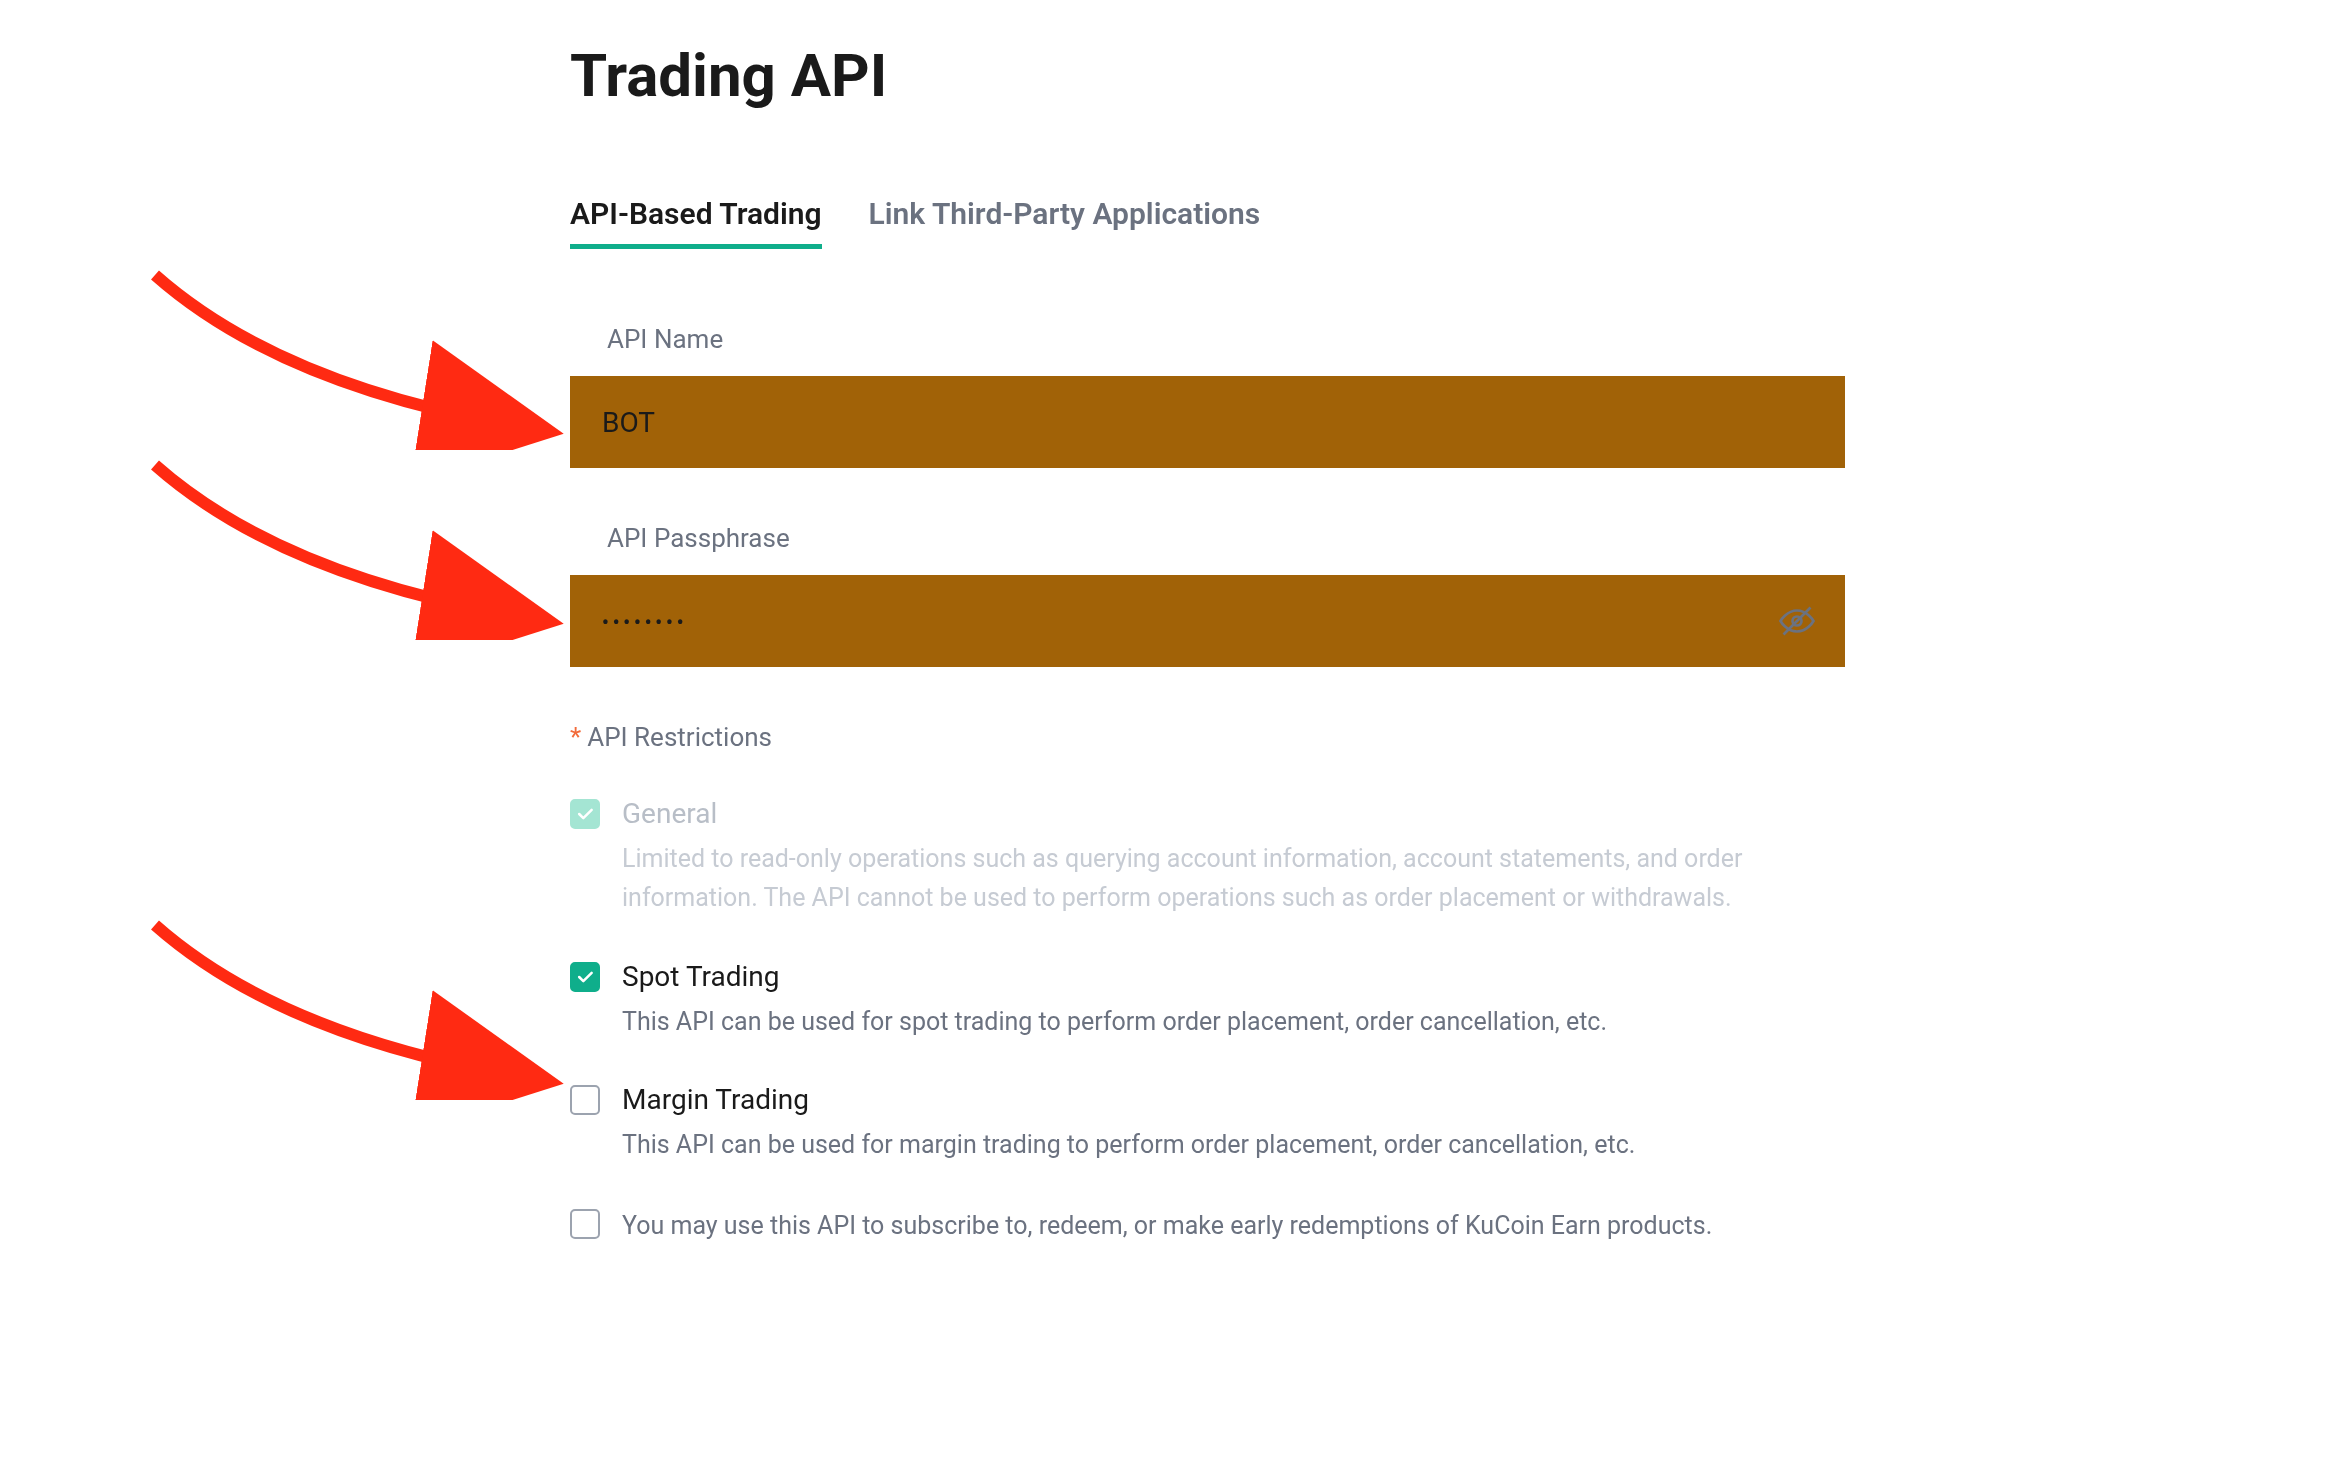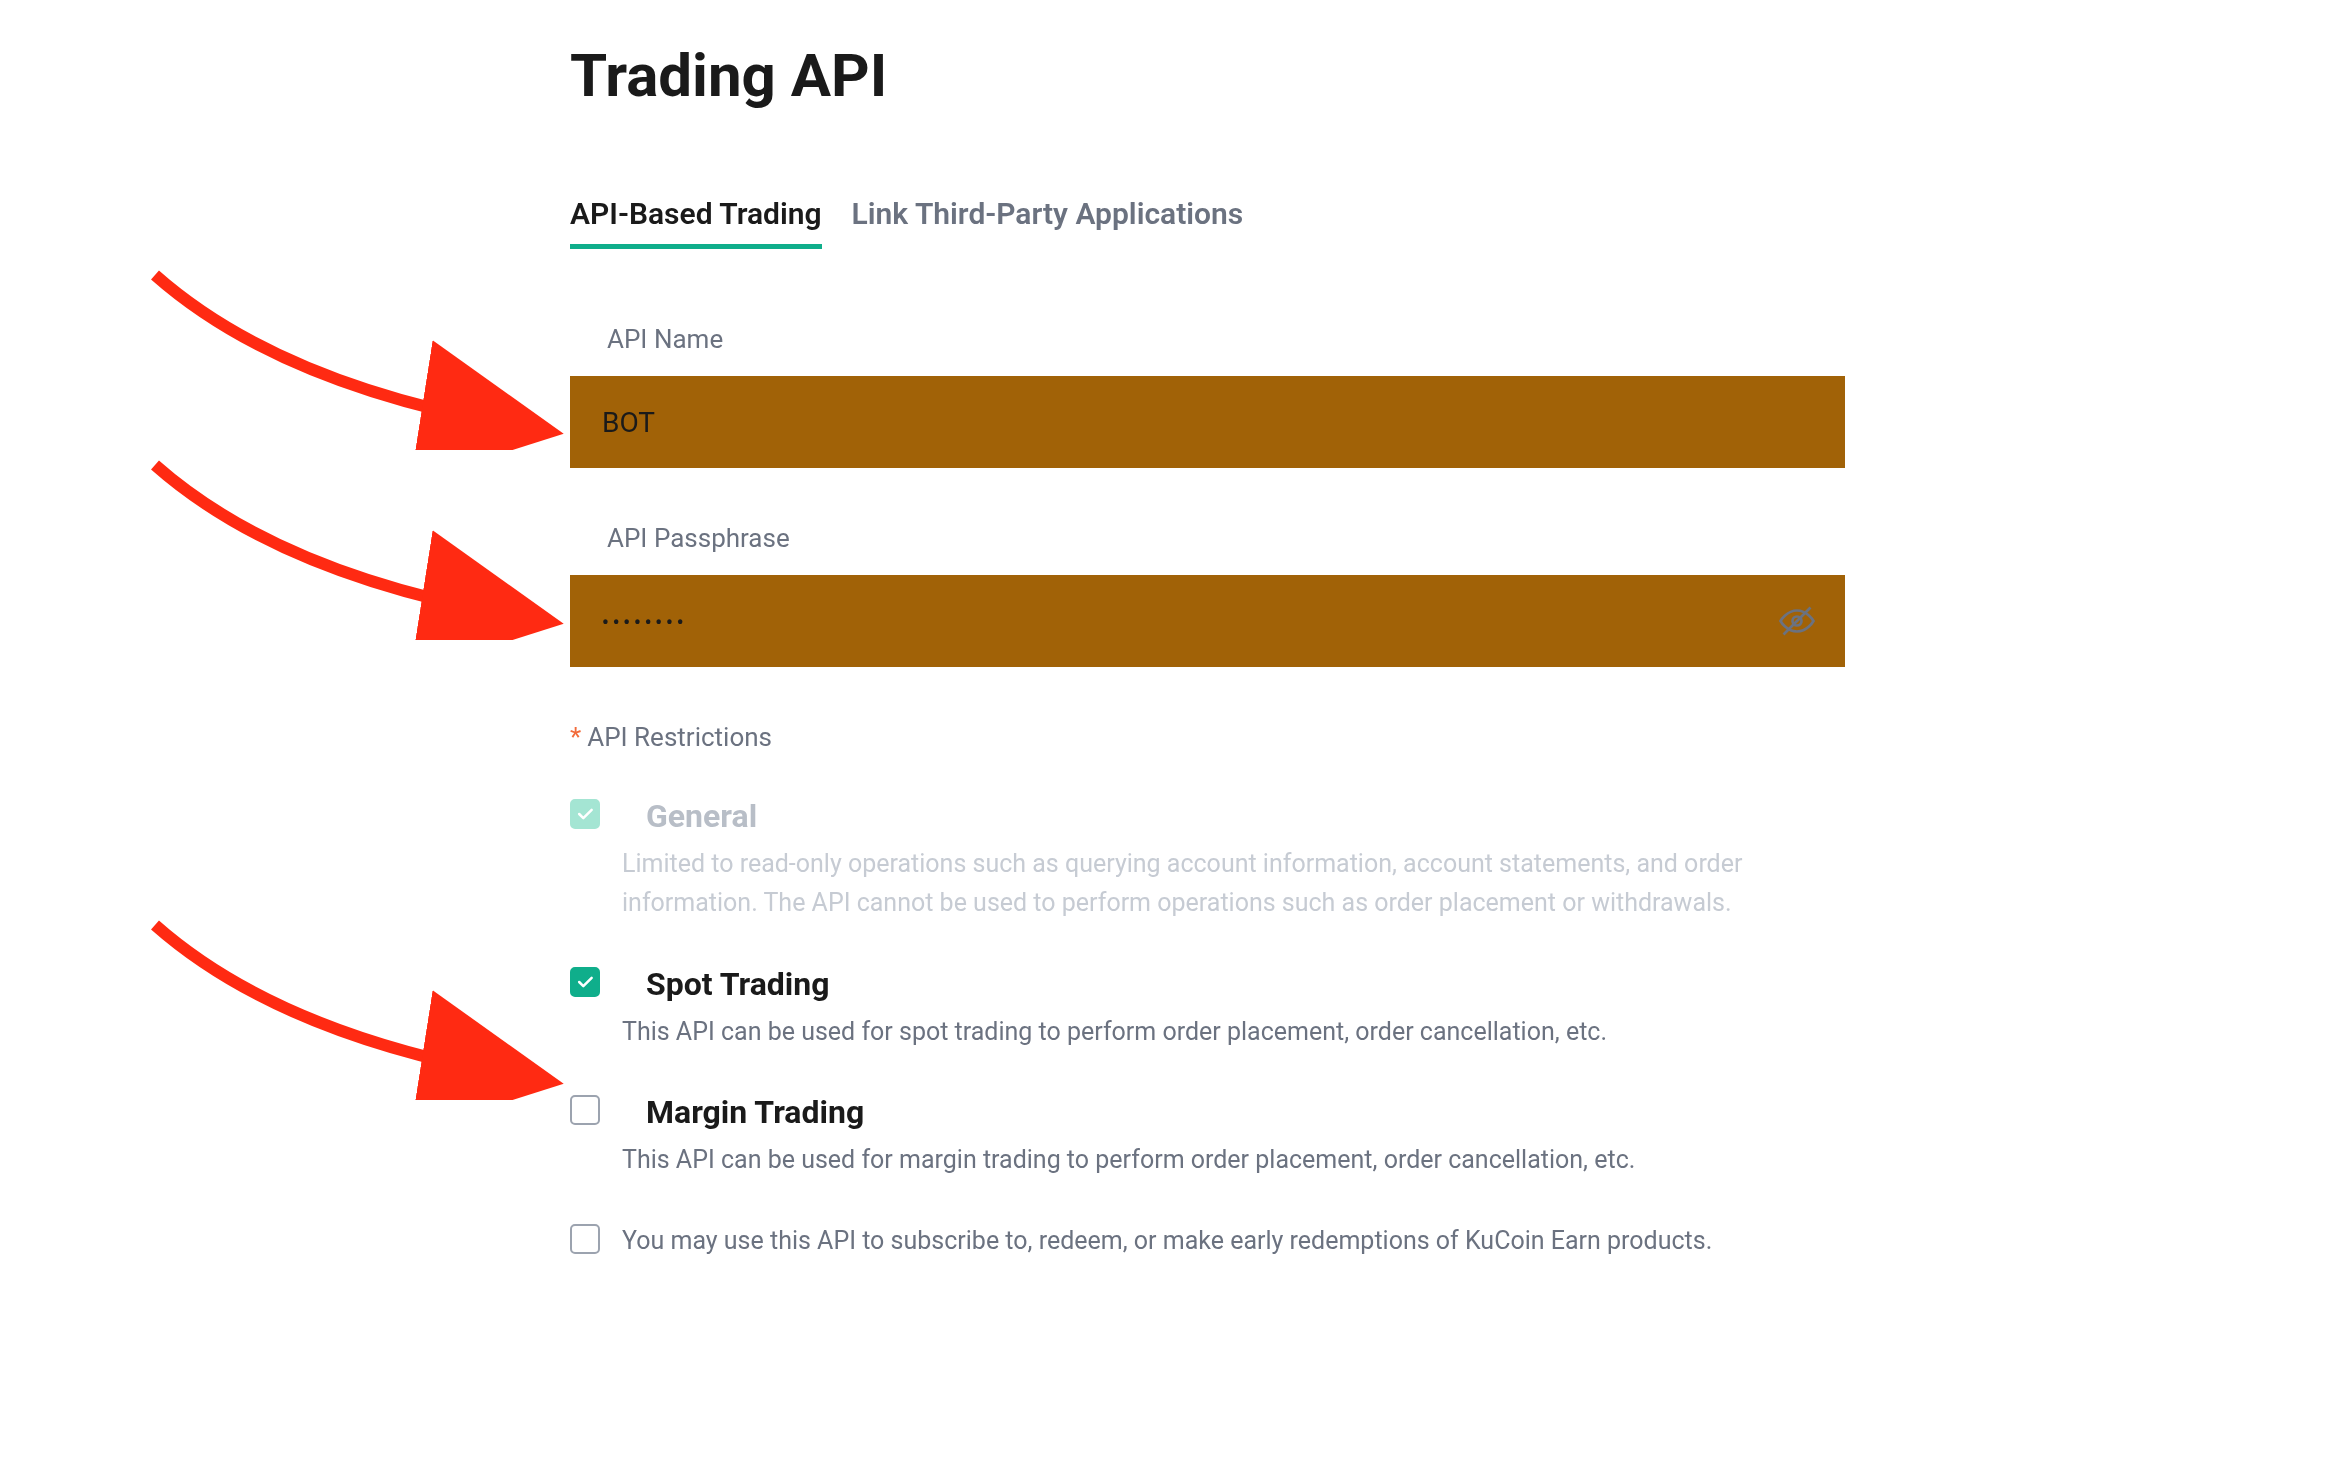--- a/index.html
+++ b/index.html
@@ -21,21 +21,21 @@
       padding-top: 40px;
     }
     .page-title {
       font-size: 60px;
       font-weight: 700;
       color: #1a1a1a;
       margin-bottom: 85px;
     }
     .tabs {
       display: flex;
-      gap: 30px;
+      gap: 47px;
       margin-bottom: 75px;
     }
     .tab {
       font-size: 30px;
       font-weight: 600;
       color: #6b7280;
       padding-bottom: 18px;
       cursor: pointer;
       position: relative;
     }
@@ -129,25 +129,24 @@
       border-color: #a4e5d3;
     }
     .checkbox svg {
       width: 20px;
       height: 20px;
     }
     .restriction-content {
       flex: 1;
     }
     .restriction-title {
-      font-size: 32px;
-      font-weight: 700;
+      font-size: 28px;
+      font-weight: 400;
       color: #1a1a1a;
       margin-bottom: 10px;
-      margin-left: 24px;
     }
     .restriction-title.disabled {
       color: #b8bec7;
     }
     .restriction-desc {
       font-size: 25px;
       color: #6b7280;
       line-height: 1.55;
     }
     .restriction-desc.disabled {

